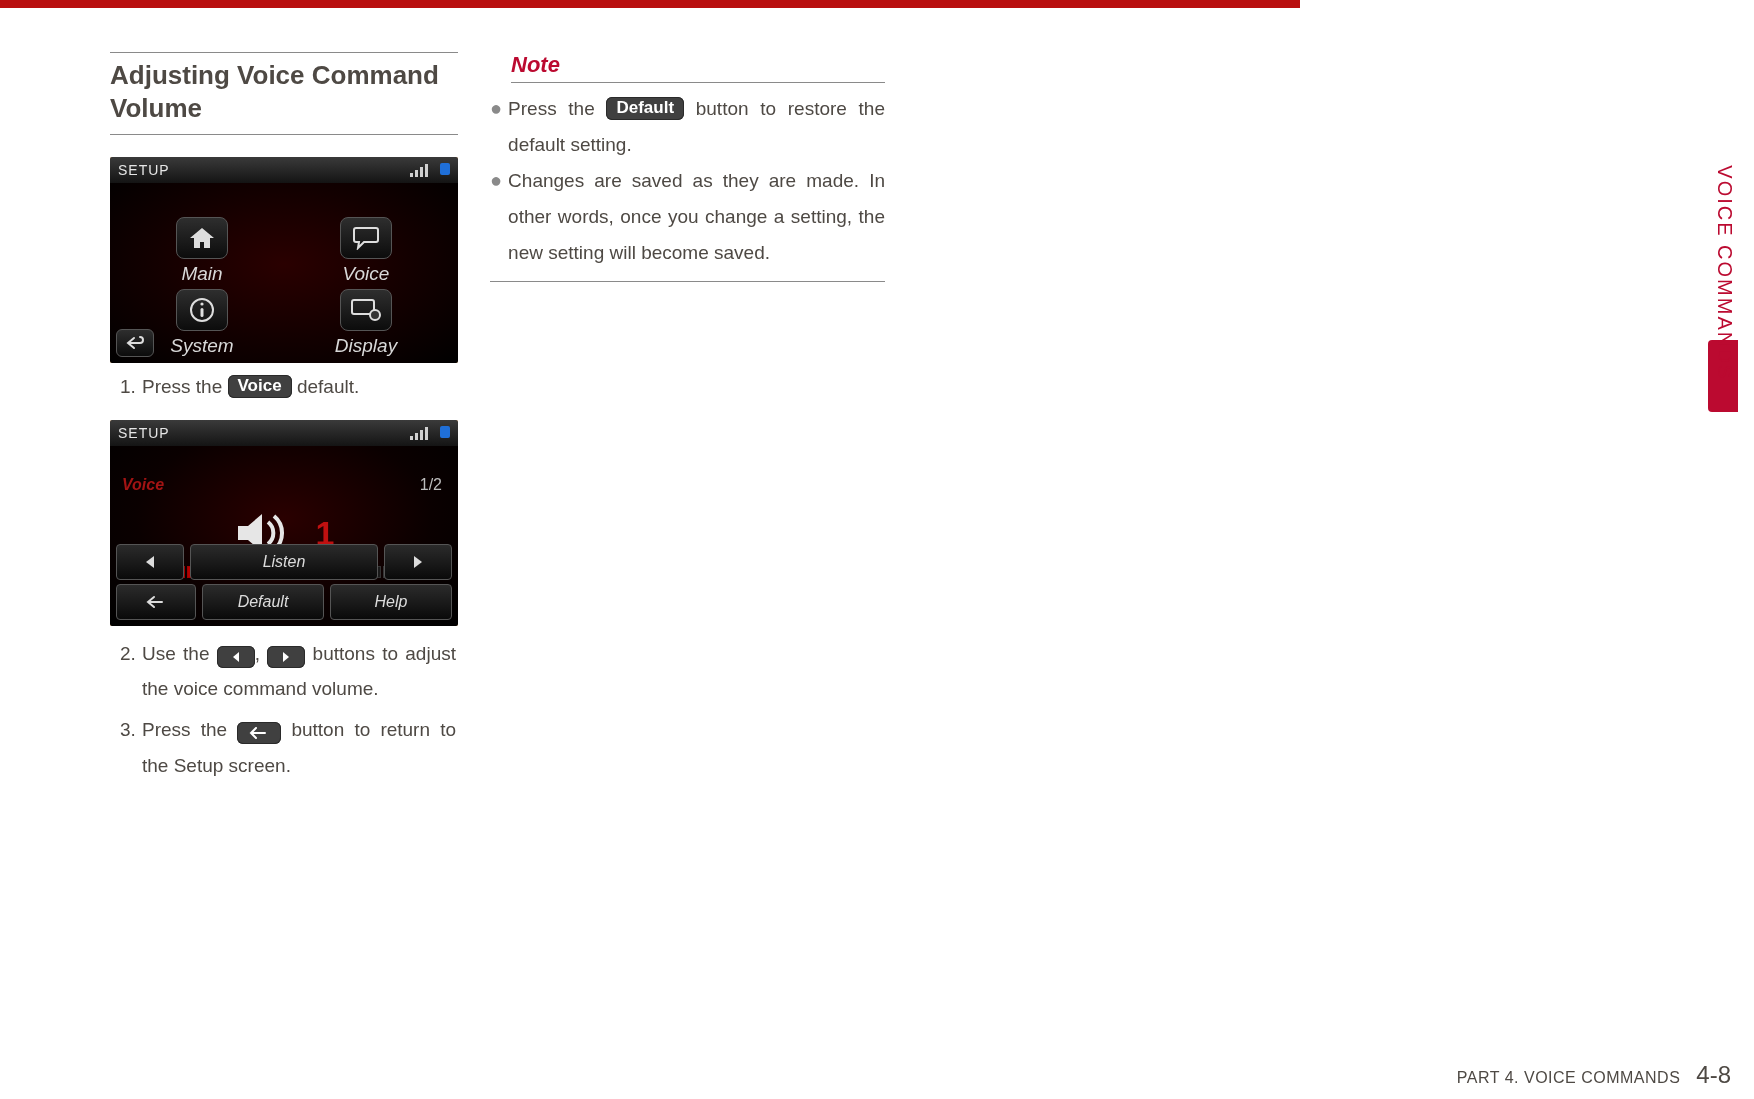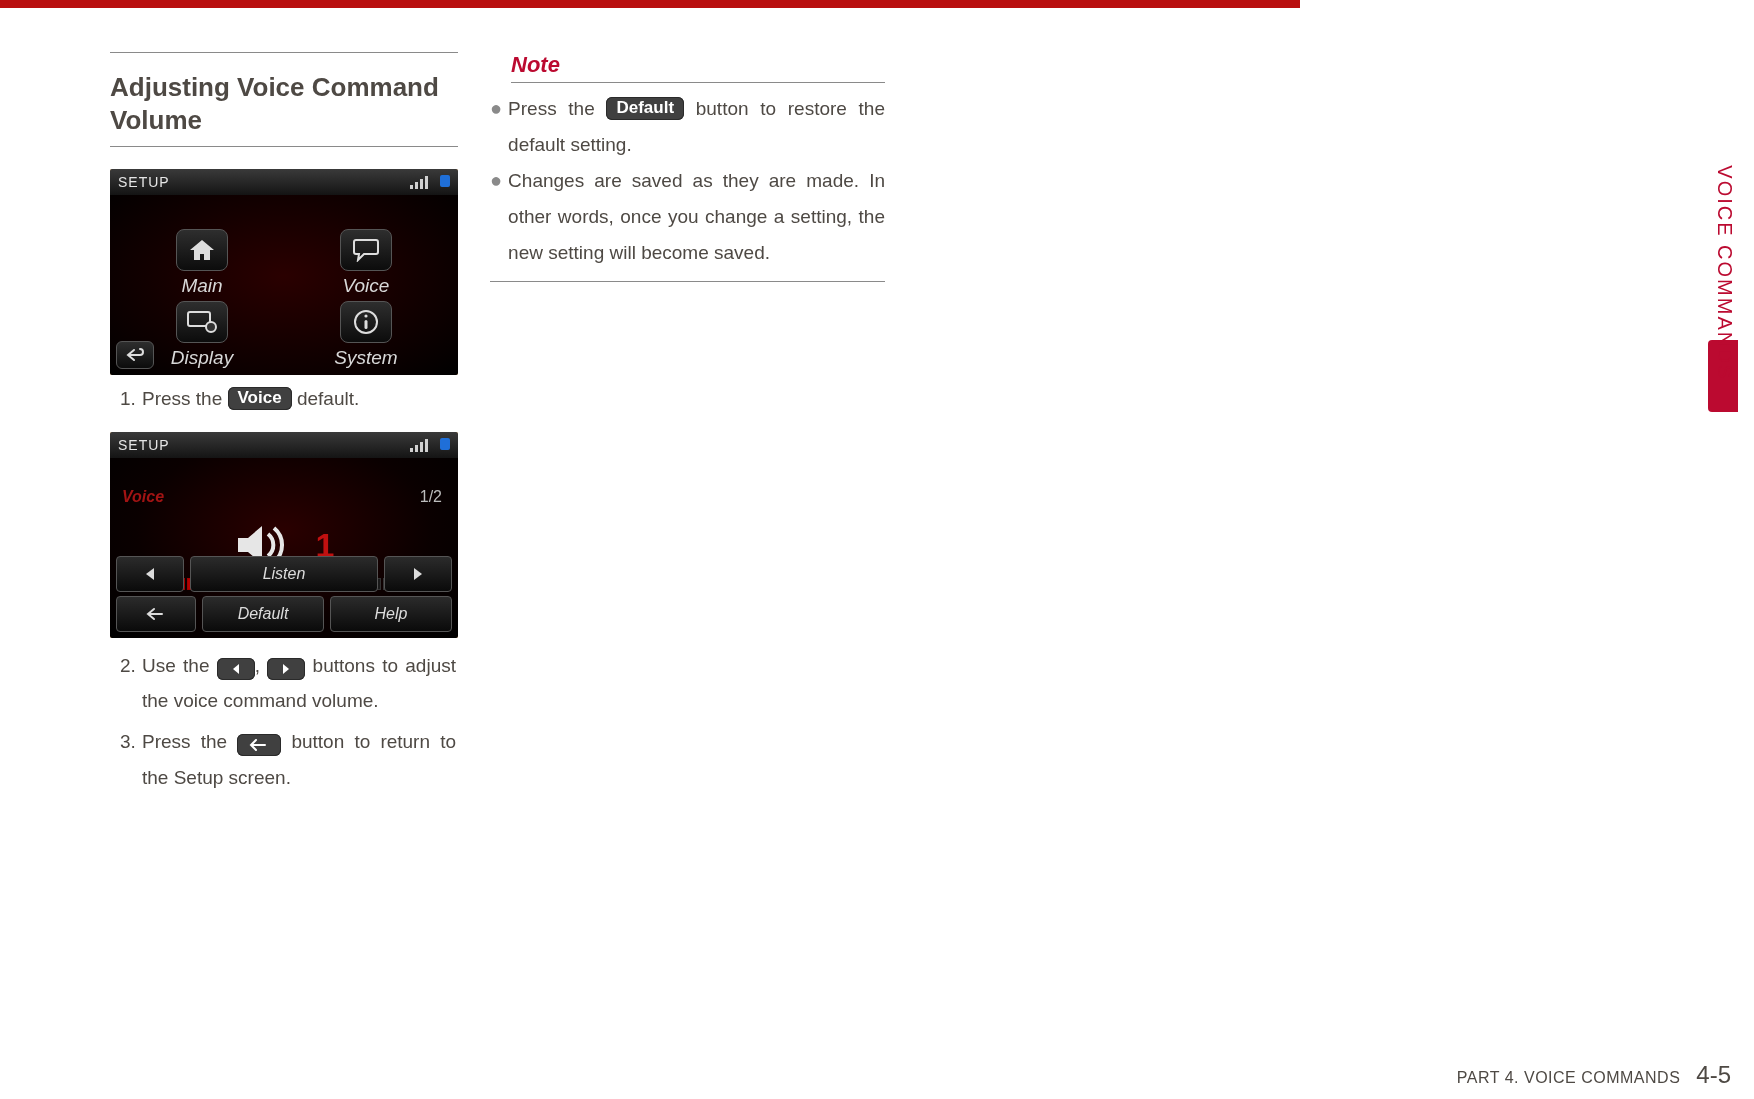--- a/index.html
+++ b/index.html
@@ -4,21 +4,21 @@
 <style>
   * { box-sizing: border-box; margin: 0; padding: 0; }
   html, body { width: 1754px; height: 1099px; font-family: "Segoe UI", Tahoma, Arial, sans-serif; background:#fff; }
   .page { position:relative; width:1754px; height:1099px; background:#ffffff; }
   .red-bar { position:absolute; top:0; left:0; width:1300px; height:8px; background:#b90f0f; }
   .content { position:absolute; top:52px; left:110px; width:1180px; height:920px; }
   .columns { display:flex; gap:32px; }
   .col { width:385px; }
   .col1 { width:348px; }
   .col2 { width:395px; }
-  .heading-wrap { border-top:1px solid #8a8a8a; border-bottom:1px solid #8a8a8a; padding:18px 0 10px 0; margin-bottom:22px; }
+  .heading-wrap { border-top:1px solid #8a8a8a; border-bottom:1px solid #8a8a8a; padding:6px 0 10px 0; margin-bottom:22px; }
   .heading { font-size:26px; font-weight:bold; color:#4e4944; line-height:1.25; }
   .note-heading { font-size:22px; font-style:italic; font-weight:bold; color:#bb0a30; border-bottom:1px solid #8a8a8a; padding-bottom:4px; margin-bottom:8px;margin-left:21px; }
   .note-hr-bottom { border-top:1px solid #8a8a8a; margin-top:10px; }
   .body-text { font-size:19px; color:#4e4944; line-height:1.9; }
   .bullet-line { display:flex; }
   .bullet-dot { color:#8a8a8a; font-size:20px; line-height:34px; margin-right:6px; }
   .bullet-body { flex:1; text-align:justify; }
   ol { list-style:none; padding:0; }
   .step { display:flex; font-size:19px; color:#4e4944; line-height:1.85; margin-top:6px; margin-left:10px; }
   .step-num { min-width:22px; }
@@ -105,36 +105,36 @@
               <div class="gbtn">
                 <div class="gicon">
                   <svg width="28" height="24" viewBox="0 0 28 24">
                       <path d="M4 2 H24 A2 2 0 0 1 26 4 V14 A2 2 0 0 1 24 16 H12 L6 22 L7 16 H4 A2 2 0 0 1 2 14 V4 A2 2 0 0 1 4 2 Z" fill="none" stroke="#ddd" stroke-width="2"></path>
                     </svg>
                 </div>
                 <div class="gtxt">Voice</div>
               </div>
               <div class="gbtn">
                 <div class="gicon">
-                  <svg width="30" height="22" viewBox="0 0 30 22">
-                      <rect x="1" y="1" width="22" height="14" rx="2" fill="none" stroke="#ddd" stroke-width="2"></rect>
-                      <circle cx="24" cy="16" r="5" fill="#333" stroke="#ddd" stroke-width="2"></circle>
-                    </svg>
-                </div>
-                <div class="gtxt">Display</div>
-              </div>
-              <div class="gbtn">
-                <div class="gicon">
                   <svg width="26" height="26" viewBox="0 0 26 26">
                       <circle cx="13" cy="13" r="11" fill="none" stroke="#ddd" stroke-width="2"></circle>
                       <circle cx="13" cy="7" r="1.6" fill="#ddd"></circle>
                       <rect x="11.5" y="11" width="3" height="9" rx="1.5" fill="#ddd"></rect>
                     </svg>
                 </div>
                 <div class="gtxt">System</div>
+              </div>
+              <div class="gbtn">
+                <div class="gicon">
+                  <svg width="30" height="22" viewBox="0 0 30 22">
+                      <rect x="1" y="1" width="22" height="14" rx="2" fill="none" stroke="#ddd" stroke-width="2"></rect>
+                      <circle cx="24" cy="16" r="5" fill="#333" stroke="#ddd" stroke-width="2"></circle>
+                    </svg>
+                </div>
+                <div class="gtxt">Display</div>
               </div>
             </div>
             <div class="back-bt">
               <svg width="18" height="14" viewBox="0 0 18 14">
                   <path d="M8 2 L2 7 L8 12 M2 7 H14 A3 3 0 0 0 14 1" fill="none" stroke="#ddd" stroke-width="2" stroke-linecap="round"></path>
                 </svg>
             </div>
           </div>
         </div>
 
@@ -276,15 +276,15 @@
     </div>
   </div>
 
   <div class="side-tab"></div>
   <div class="side-label-wrap">
     <div class="side-label">VOICE COMMANDS</div>
   </div>
 
   <div class="footer">
     <span class="ftext">PART 4. VOICE COMMANDS</span>
-    <span class="pnum">4-5</span>
+    <span class="pnum">4-8</span>
   </div>
 </div>
 
 </body></html>

